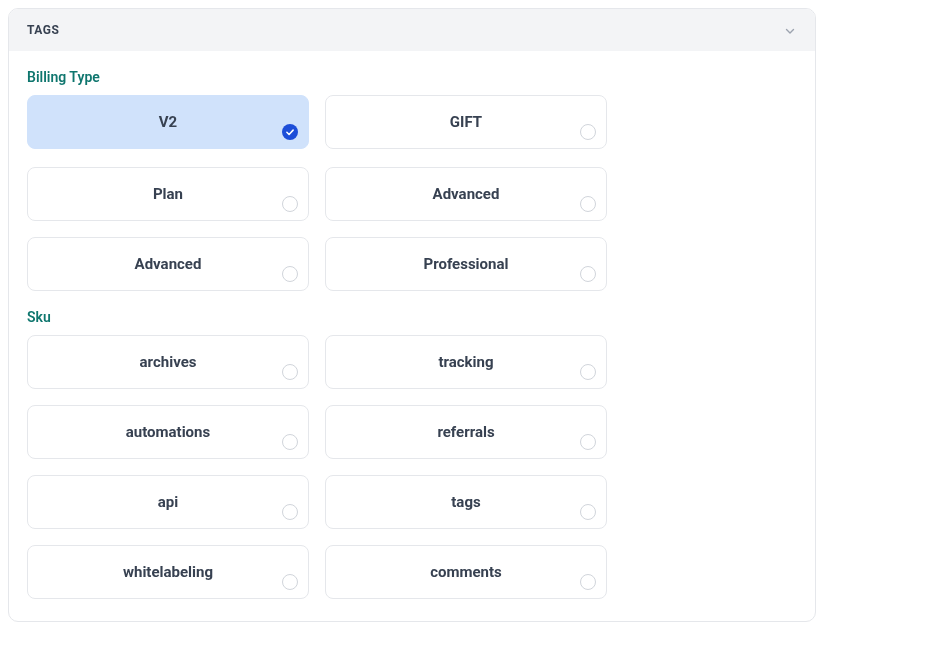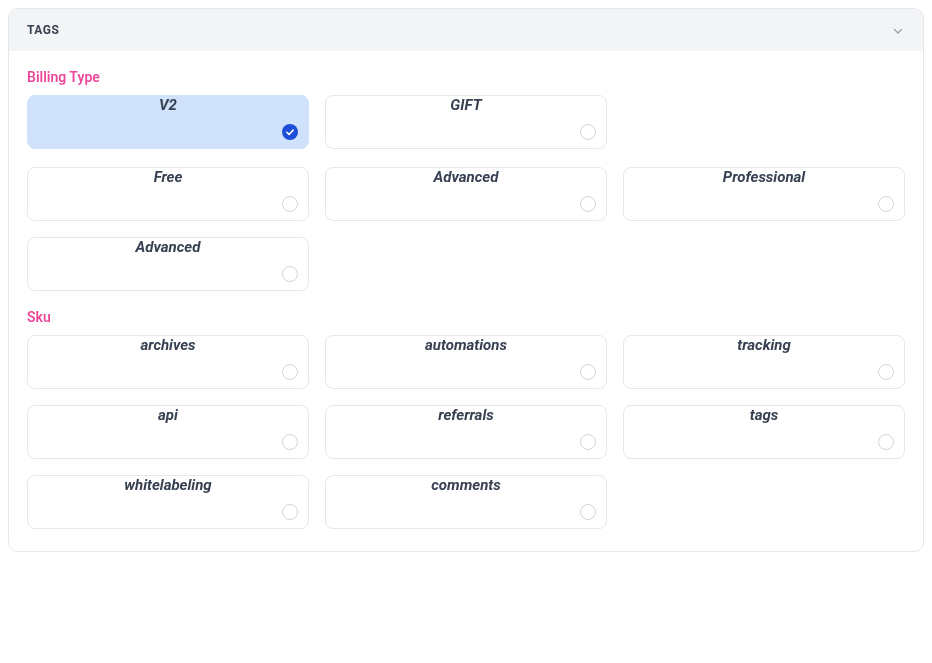--- a/index.html
+++ b/index.html
@@ -6,21 +6,21 @@
       box-sizing: border-box;
       margin: 0;
       padding: 0;
     }
     body {
       font-family: -apple-system, BlinkMacSystemFont, "Segoe UI", Roboto, Helvetica, Arial, sans-serif;
       background: #ffffff;
       padding: 8px;
     }
     .panel {
-      width: 916px;
+      width: 808px;
       border: 1px solid #e5e7eb;
       border-radius: 10px;
       overflow: hidden;
       background: #ffffff;
     }
     .panel-header {
       background: #f3f4f6;
       padding: 14px 18px;
       display: flex;
       justify-content: space-between;
@@ -44,40 +44,40 @@
     }
     .group {
       margin-bottom: 18px;
     }
     .group:last-child {
       margin-bottom: 0;
     }
     .group-label {
       font-size: 14px;
       font-weight: 600;
-      color: #ec4899;
+      color: #0f766e;
       margin-bottom: 10px;
     }
     .options {
       display: flex;
       flex-wrap: wrap;
       gap: 16px;
     }
     .option {
       position: relative;
       width: 282px;
       height: 54px;
       border: 1px solid #e5e7eb;
       border-radius: 8px;
       background: #ffffff;
       display: flex;
+      align-items: center;
       justify-content: center;
       cursor: pointer;
       user-select: none;
-      font-style: italic;
     }
     .option.selected {
       background: #d0e2fb;
       border-color: #d0e2fb;
     }
     .option-label {
       font-size: 15px;
       font-weight: 700;
       color: #374151;
     }
@@ -132,58 +132,58 @@
           </div>
           <div class="option">
             <span class="option-label">GIFT</span>
             <span class="indicator unchecked"></span>
           </div>
         </div>
       </div>
       <div class="group">
         <div class="options">
           <div class="option">
-            <span class="option-label">Free</span>
+            <span class="option-label">Plan</span>
+            <span class="indicator unchecked"></span>
+          </div>
+          <div class="option">
+            <span class="option-label">Advanced</span>
             <span class="indicator unchecked"></span>
           </div>
           <div class="option">
             <span class="option-label">Advanced</span>
             <span class="indicator unchecked"></span>
           </div>
           <div class="option">
             <span class="option-label">Professional</span>
-            <span class="indicator unchecked"></span>
-          </div>
-          <div class="option">
-            <span class="option-label">Advanced</span>
             <span class="indicator unchecked"></span>
           </div>
         </div>
       </div>
       <div class="group">
         <div class="group-label">Sku</div>
         <div class="options">
           <div class="option">
             <span class="option-label">archives</span>
             <span class="indicator unchecked"></span>
           </div>
           <div class="option">
+            <span class="option-label">tracking</span>
+            <span class="indicator unchecked"></span>
+          </div>
+          <div class="option">
             <span class="option-label">automations</span>
             <span class="indicator unchecked"></span>
           </div>
           <div class="option">
-            <span class="option-label">tracking</span>
+            <span class="option-label">referrals</span>
             <span class="indicator unchecked"></span>
           </div>
           <div class="option">
             <span class="option-label">api</span>
-            <span class="indicator unchecked"></span>
-          </div>
-          <div class="option">
-            <span class="option-label">referrals</span>
             <span class="indicator unchecked"></span>
           </div>
           <div class="option">
             <span class="option-label">tags</span>
             <span class="indicator unchecked"></span>
           </div>
           <div class="option">
             <span class="option-label">whitelabeling</span>
             <span class="indicator unchecked"></span>
           </div>

